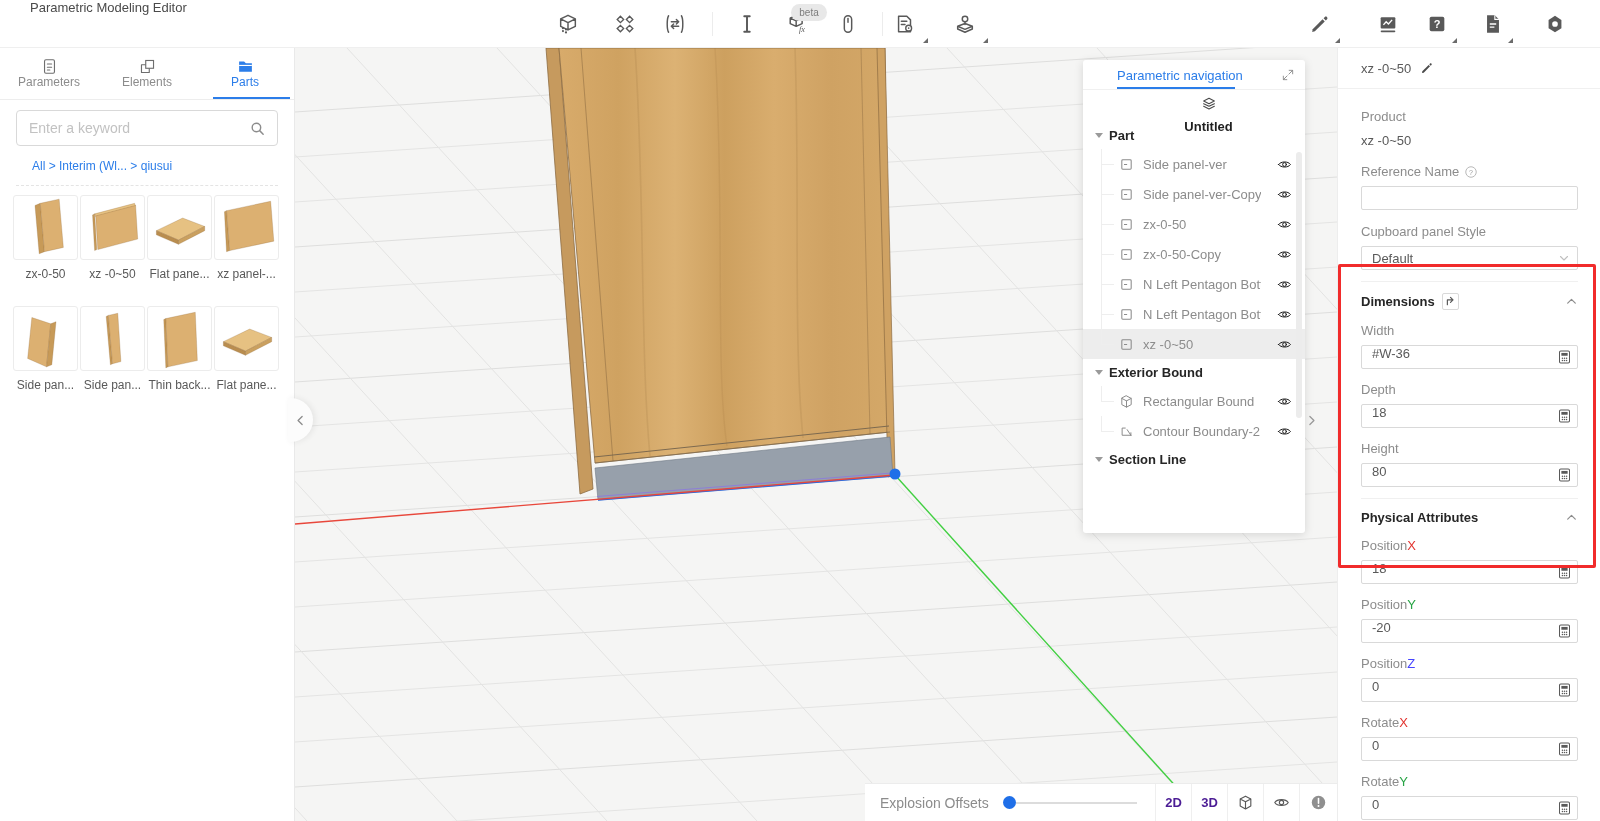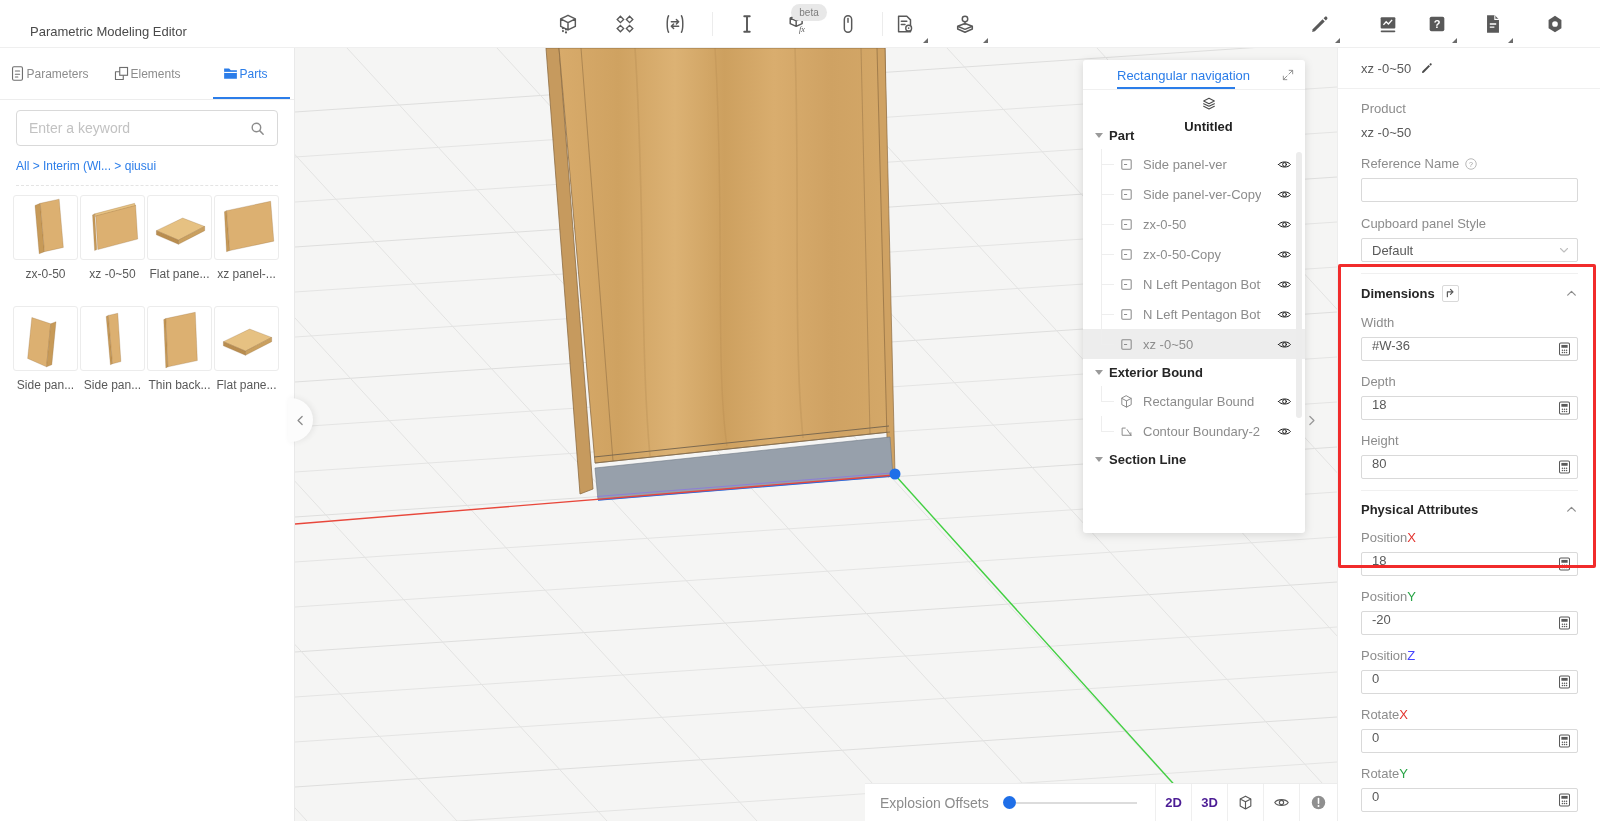--- a/index.html
+++ b/index.html
@@ -5,45 +5,45 @@
   * { margin:0; padding:0; box-sizing:border-box; }
   html,body { background:#ddd; }
   #app { position:relative; width:1600px; height:821px; background:#fff; overflow:hidden;
          font-family:"Liberation Sans", sans-serif; color:#595959; }
   .ic { display:inline-flex; flex:none; }
   .ic svg { width:100%; height:100%; display:block; }
 
   
   #topbar { position:absolute; left:0; top:0; width:1600px; height:48px; background:#fff;
             border-bottom:1px solid #efefef; z-index:30; }
-  #app-title { position:absolute; left:30px; top:24px; font-size:13px; color:#4a4a4a; }
+  #app-title { position:absolute; left:30px; top:0; font-size:13px; color:#4a4a4a; }
   .tb-ic { position:absolute; top:13px; width:22px; height:22px; cursor:pointer; }
   .tb-div { position:absolute; top:12px; width:1px; height:24px; background:#ececec; }
   .tb-caret { position:absolute; width:0; height:0; border-style:solid;
               border-width:0 0 5px 5px; border-color:transparent transparent #6b6b6b transparent; }
   #beta-badge { position:absolute; left:791px; top:4px; width:36px; height:17px; background:#e8e8e8;
                 border-radius:9px; font-size:10px; color:#7d7d7d; display:flex; align-items:center;
                 justify-content:center; z-index:31; }
 
   
   #sidebar { position:absolute; left:0; top:48px; width:295px; height:773px; background:#fff;
              border-right:1px solid #e9e9e9; z-index:20; }
   #side-tabs { display:flex; height:52px; border-bottom:1px solid #ededed; position:relative; }
-  .side-tab { flex:1; display:flex; flex-direction:row; align-items:center; justify-content:center;
+  .side-tab { flex:1; display:flex; flex-direction:column; align-items:center; justify-content:center;
               cursor:pointer; }
   .side-tab .t-lbl { font-size:12px; color:#8c8c8c; }
   .side-tab.active .t-lbl { color:#2b7de9; }
   #tab-underline { position:absolute; left:213px; bottom:0; width:77px; height:2px; background:#2b7de9; }
   #search-box { position:relative; margin:10px 16px 0; height:36px; border:1px solid #d9d9d9;
                 border-radius:4px; display:flex; align-items:center; }
   #search-input { border:none; outline:none; flex:1; font-size:14px; color:#595959; padding:0 4px 0 12px;
                   font-family:"Liberation Sans",sans-serif; background:transparent; }
   #search-input::placeholder { color:#c2c2c2; }
   #search-icon { width:17px; height:17px; margin-right:11px; color:#8c8c8c; cursor:pointer; }
-  #breadcrumb { margin:13px 16px 0; font-size:12px; color:#2b7de9; white-space:nowrap; overflow:hidden; }
+  #breadcrumb { margin:13px 32px 0; font-size:12px; color:#2b7de9; white-space:nowrap; overflow:hidden; }
   #breadcrumb .crumb { cursor:pointer; }
   #breadcrumb .sep { color:#2b7de9; }
   #parts-divider { margin:12px 16px 0; border-top:1px dashed #e4e4e4; }
   #parts-grid { display:grid; grid-template-columns:repeat(4,65px); column-gap:2px; padding:9px 0 0 13px; }
   .part-item { width:65px; margin-bottom:25px; cursor:pointer; }
   .part-thumb { width:65px; height:65px; border:1px solid #ececec; border-radius:3px; background:#fff; }
   .part-lbl { margin-top:7px; font-size:12px; color:#595959; text-align:center; white-space:nowrap;
               overflow:hidden; }
 
   
@@ -93,21 +93,21 @@
   .bb-cell .ic { width:17px; height:17px; color:#595959; }
 
   
   #props { position:absolute; left:1337px; top:48px; width:263px; height:773px; background:#fff;
            border-left:1px solid #ededed; padding:0 22px 0 23px; z-index:24; }
   #props-title-row { display:flex; align-items:center; height:40px; gap:9px; }
   #props-title { font-size:13px; color:#595959; }
   #props-pencil { width:14px; height:14px; color:#4a4a4a; cursor:pointer; }
   #props-hr { position:absolute; left:0; top:40px; width:263px; border-top:1px solid #f0f0f0; }
   .p-lbl { font-size:13px; color:#8c8c8c; }
-  #product-label { margin-top:13px; }
+  #product-label { margin-top:21px; }
   #product-value { margin-top:9px; font-size:13px; color:#595959; }
   #ref-row { margin-top:16px; display:flex; align-items:center; gap:5px; }
   .inp { position:relative; height:24px; border:1px solid #d9d9d9; border-radius:2px; background:#fff;
          display:flex; align-items:center; padding:0 24px 8px 10px; font-size:13px; color:#595959;
          margin-top:7px; cursor:text; }
   .inp .calc { position:absolute; right:5px; top:50%; transform:translateY(-50%); width:15px; height:15px;
                color:#595959; cursor:pointer; }
   .sel { position:relative; height:24px; border:1px solid #d9d9d9; border-radius:2px; display:flex;
          align-items:center; padding:6px 10px; font-size:13px; color:#595959; margin-top:7px; cursor:pointer; }
   .sel .chevd { position:absolute; right:7px; top:50%; transform:translateY(-50%); width:12px; height:12px;
@@ -408,21 +408,21 @@
   <div id="collapse-right">
     <span class="ic" style="width:13px;height:13px" id="chev-right-slot">
         <svg viewBox="0 0 24 24">
           <path d="M9 4.5 16.5 12 9 19.5" fill="none" stroke="currentColor" stroke-width="2.4" stroke-linecap="round" stroke-linejoin="round"></path>
         </svg>
       </span>
   </div>
 
   <div id="struct-panel">
     <div id="struct-header">
-      <span id="struct-title">Rectangular navigation</span>
+      <span id="struct-title">Parametric navigation</span>
       <div id="struct-underline"></div>
       <span class="ic" id="struct-expand">
           <svg viewBox="0 0 24 24">
             <path d="M14 4 H20 V10 M20 4 13.5 10.5 M10 20 H4 V14 M4 20 10.5 13.5" fill="none" stroke="currentColor" stroke-width="1.6" stroke-linecap="round" stroke-linejoin="round"></path>
           </svg>
         </span>
     </div>
     <div id="tree-body">
         <div class="tree-root">
      <span class="ic" style="width:16px;height:16px;color:#4a4a4a">

